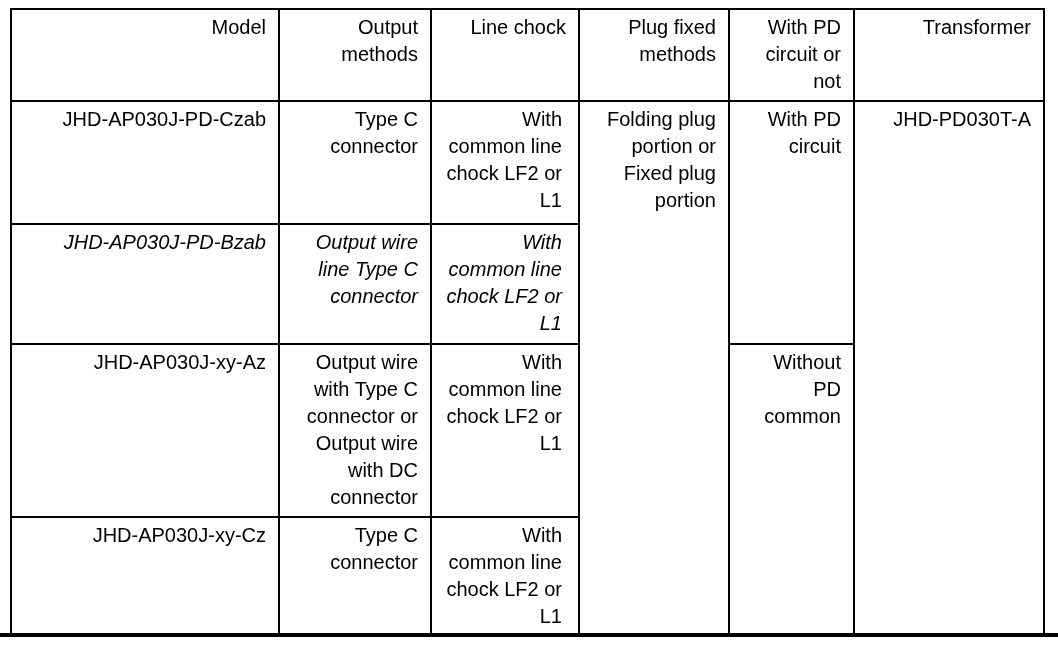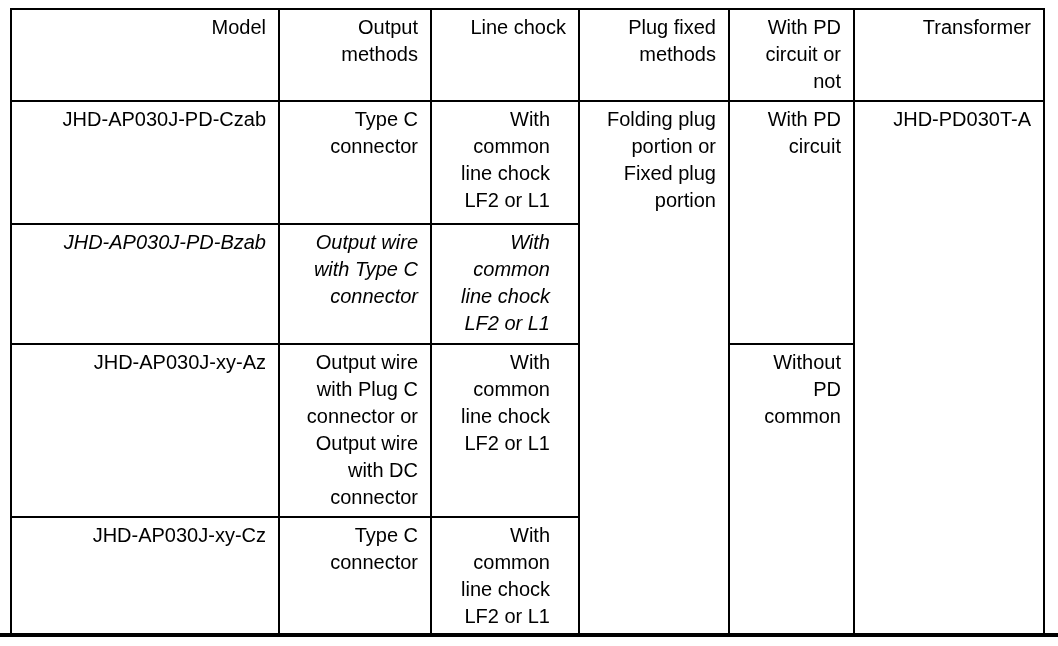--- a/index.html
+++ b/index.html
@@ -31,21 +31,21 @@
     text-align: right;
     font-weight: normal;
     font-size: 20px;
     line-height: 27px;
     padding: 4px 12px 4px 13px;
     overflow: hidden;
     word-wrap: normal;
   }
   
   .spec-table td.chock-cell {
-    padding-right: 28px;
+    padding-right: 16px;
   }
   tr.header-row     { height: 92px; }
   tr.body-row-1     { height: 123px; }
   tr.body-row-2     { height: 120px; font-style: italic; }
   tr.body-row-3     { height: 173px; }
   tr.body-row-4     { height: 119px; margin-left: 14px; }
   .thick-rule {
     position: absolute;
     left: 0;
     top: 633px;
@@ -83,27 +83,27 @@
       <td>JHD-AP030J-PD-Czab</td>
       <td>Type C connector</td>
       <td class="chock-cell">With common line chock LF2 or L1</td>
       <td rowspan="4">Folding plug portion or Fixed plug portion</td>
       <td rowspan="2">With PD circuit</td>
       <td rowspan="4">JHD-PD030T-A</td>
     </tr>
 
     <tr class="body-row-2">
       <td>JHD-AP030J-PD-Bzab</td>
-      <td>Output wire with Type C connector</td>
+      <td>Output wire line Type C connector</td>
       <td class="chock-cell">With common line chock LF2 or L1</td>
     </tr>
 
     <tr class="body-row-3">
       <td>JHD-AP030J-xy-Az</td>
-      <td>Output wire with Plug C connector or Output wire with DC connector</td>
+      <td>Output wire with Type C connector or Output wire with DC connector</td>
       <td class="chock-cell">With common line chock LF2 or L1</td>
       <td rowspan="2">Without PD common</td>
     </tr>
 
     <tr class="body-row-4">
       <td>JHD-AP030J-xy-Cz</td>
       <td>Type C connector</td>
       <td class="chock-cell">With common line chock LF2 or L1</td>
     </tr>
   </tbody>

